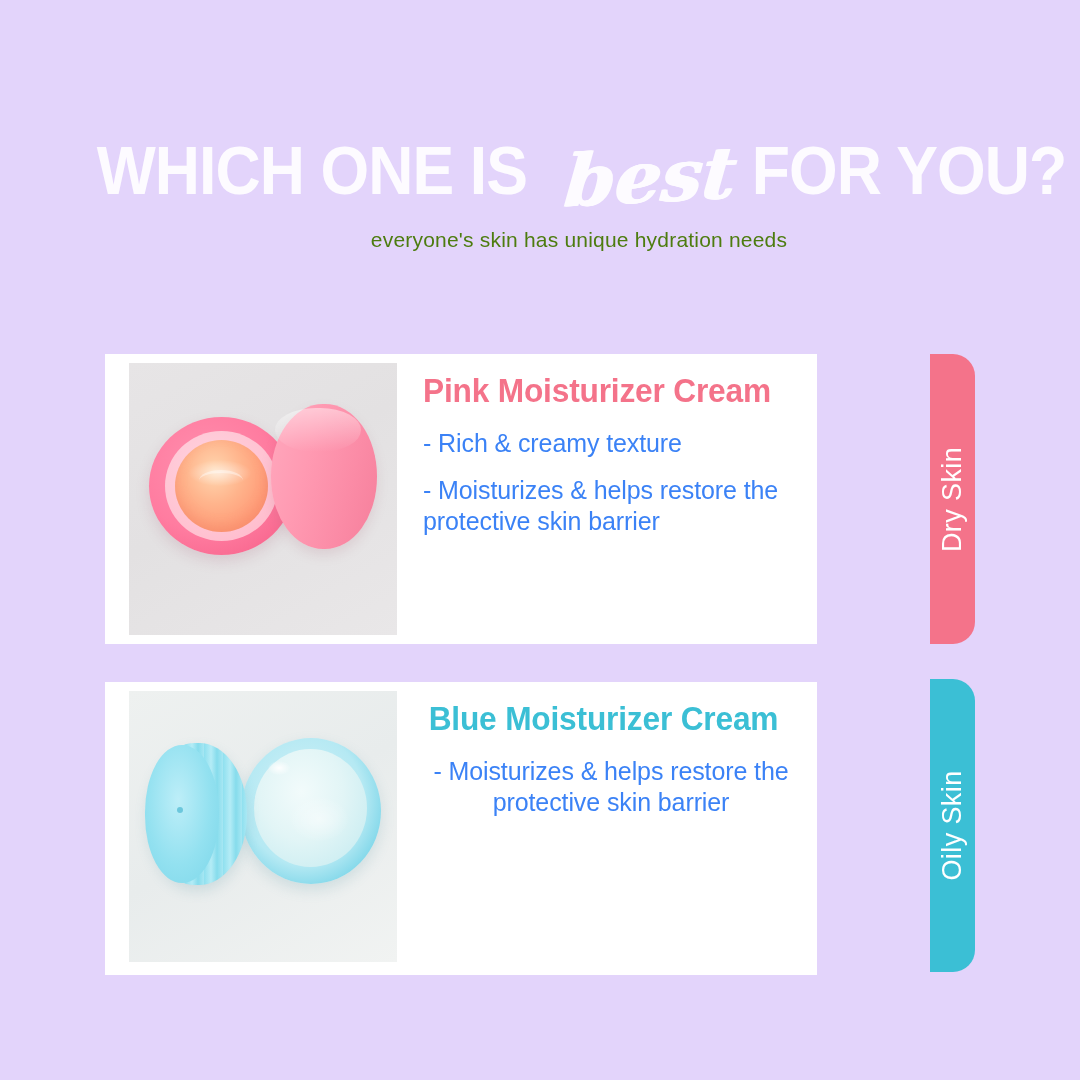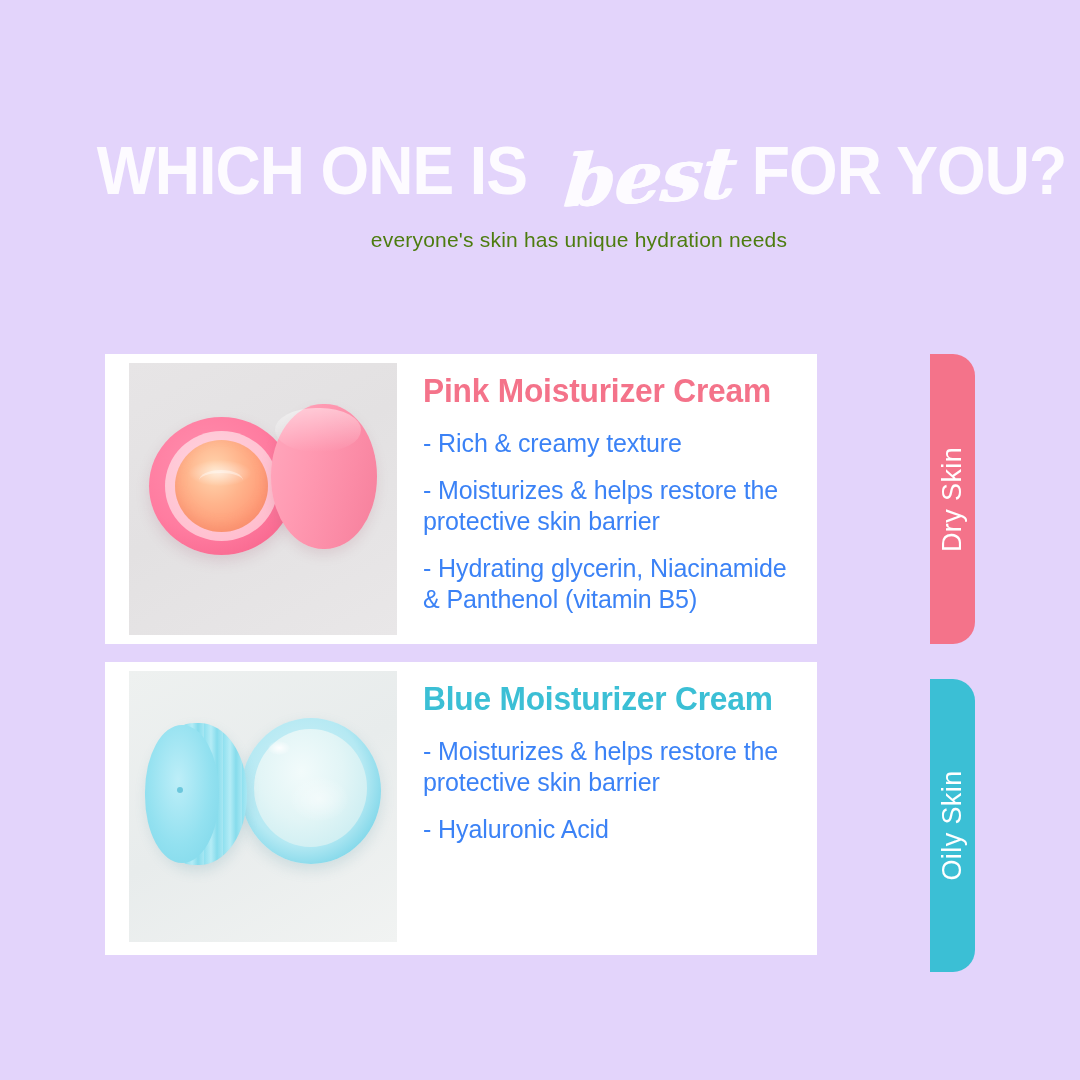--- a/index.html
+++ b/index.html
@@ -67,21 +67,21 @@
   .card {
     position: absolute;
     left: 105px;
     width: 712px;
     background: #ffffff;
     display: flex;
     box-sizing: border-box;
     padding: 9px 0 9px 24px;
   }
   #card-0 { top: 354px;  height: 290px; }
-  #card-1 { top: 662px;  height: 293px; }
+  #card-1 { top: 682px;  height: 293px; text-align: center; }
 
   .thumb {
     width: 268px;
     height: 272px;
     flex: 0 0 268px;
     position: relative;
     overflow: hidden;
     background: #e6e4e5;
   }
   #card-1 .thumb { height: 271px; background: #edf0ef; }
@@ -249,21 +249,20 @@
           <div class="pink-cream"></div>
         </div>
       </div>
       <div class="pink-lid"></div>
     </div>
   </div>
   <div class="card-body">
     <div class="card-title">Pink Moisturizer Cream</div>
     <div class="bullet">- Rich &amp; creamy texture</div>
     <div class="bullet">- Moisturizes &amp; helps restore the protective skin barrier</div>
-    <div class="bullet">- Hydrating glycerin, Niacinamide &amp; Panthenol (vitamin B5)</div>
   </div>
 </div>
 <div class="tab" id="tab-0">
   <span class="tab-label">Dry Skin</span>
 </div>
 
 <div class="card" id="card-1">
   <div class="thumb">
     <div class="blue-scene">
       <div class="blue-neck"></div>
@@ -271,18 +270,17 @@
         <div class="blue-jar-inner"></div>
       </div>
       <div class="blue-lid">
         <div class="blue-lid-face"></div>
       </div>
     </div>
   </div>
   <div class="card-body">
     <div class="card-title">Blue Moisturizer Cream</div>
     <div class="bullet">- Moisturizes &amp; helps restore the protective skin barrier</div>
-    <div class="bullet">- Hyaluronic Acid</div>
   </div>
 </div>
 <div class="tab" id="tab-1">
   <span class="tab-label">Oily Skin</span>
 </div>
 
 </body></html>

